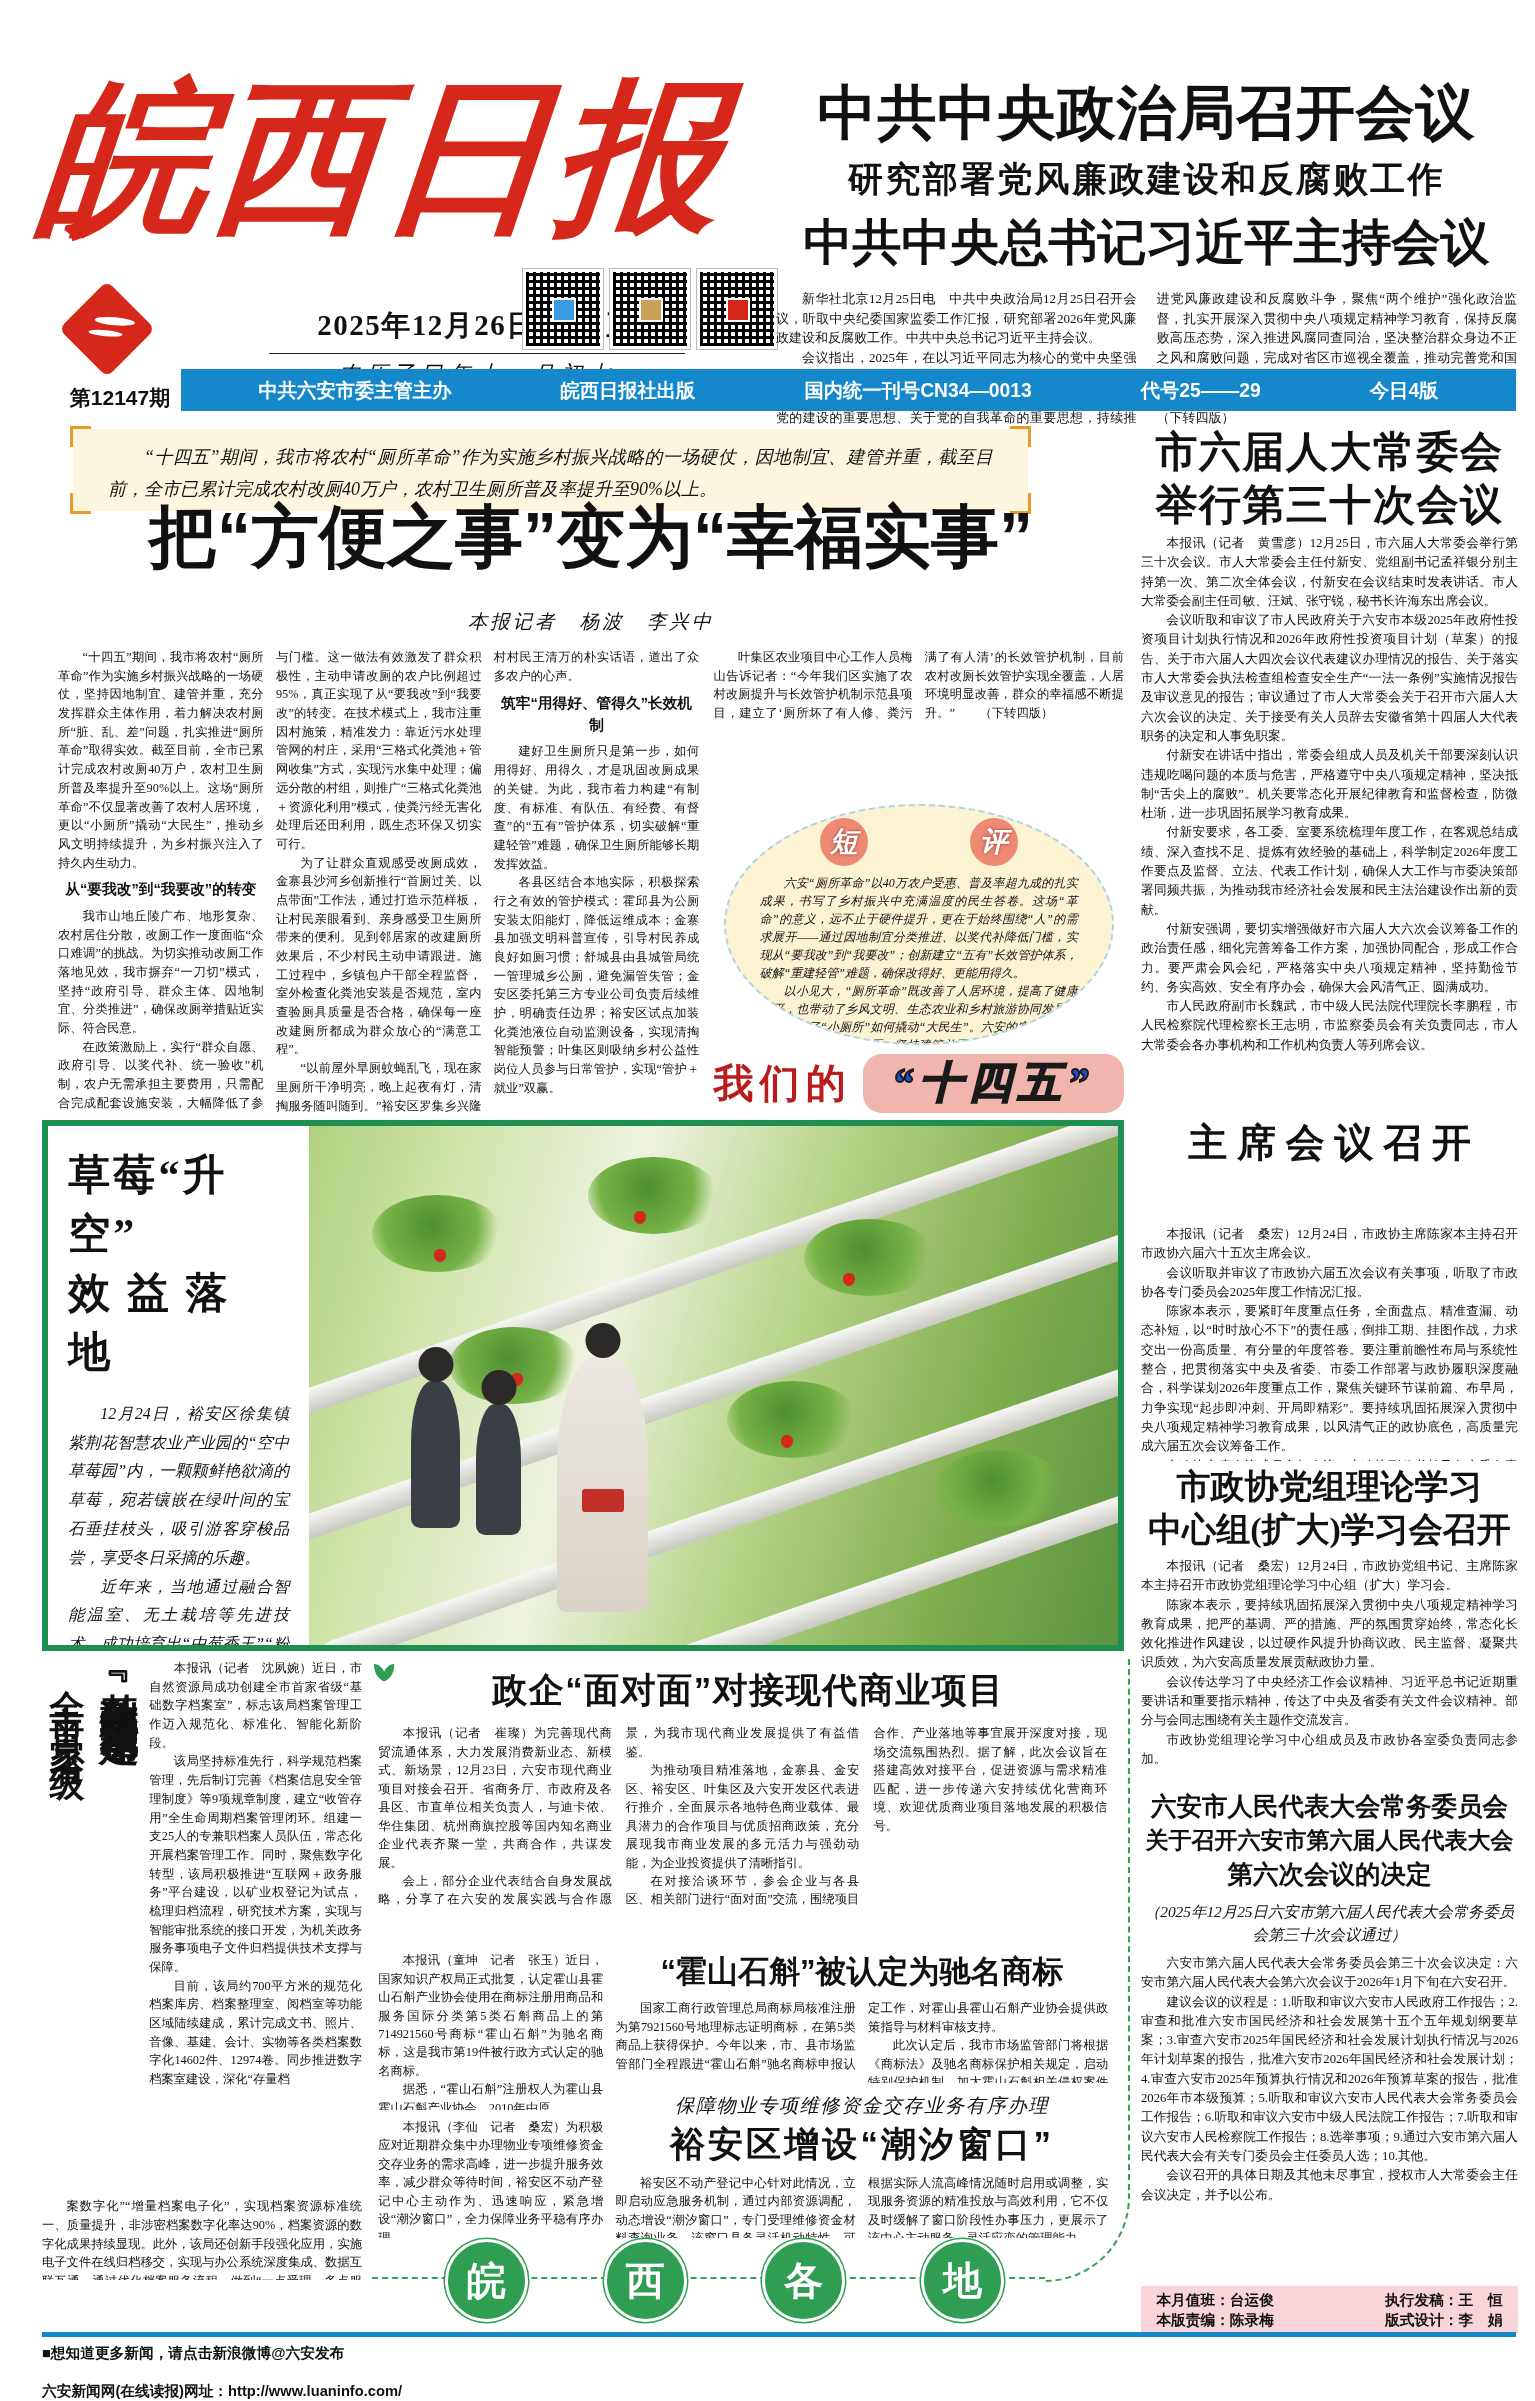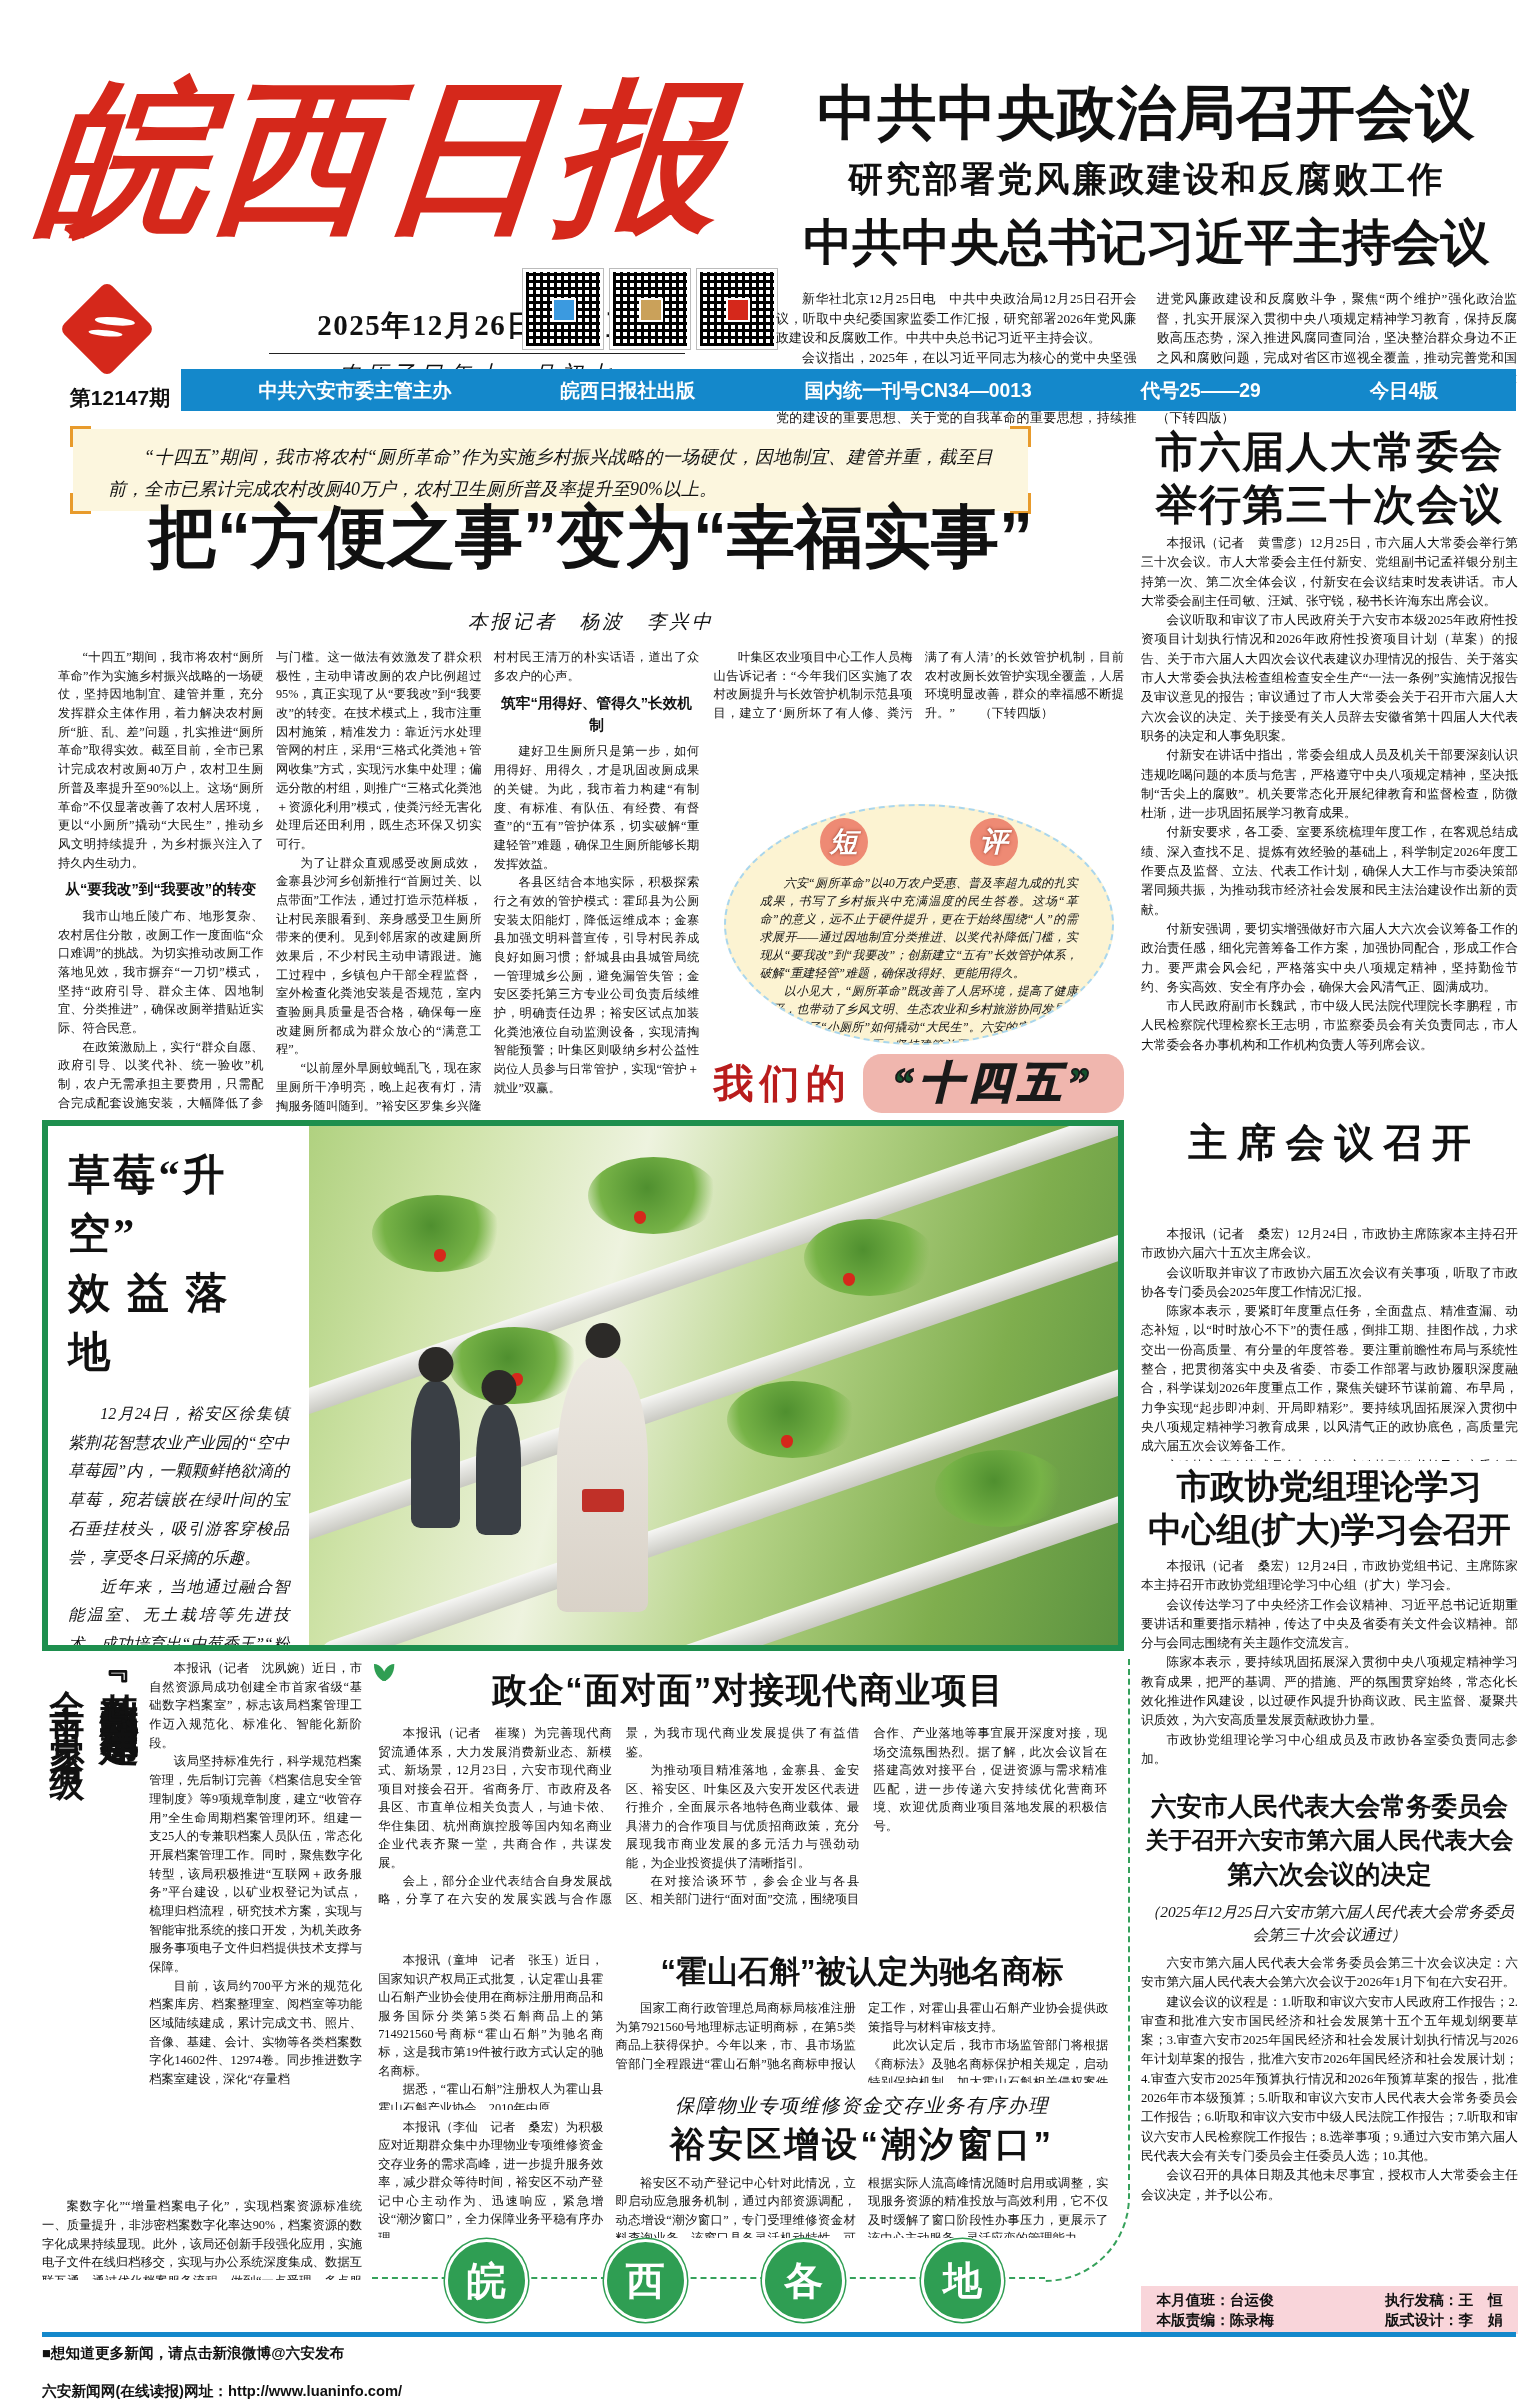--- a/index.html
+++ b/index.html
@@ -63,21 +63,21 @@
   .ma-cols2{columns:2;column-gap:12.3px;font-size:12.3px;line-height:1.52;height:154px;overflow:hidden;}
   .bubble{width:390px;height:241px;margin:1.5px auto 6.2px;position:relative;background:#fcf3d2;border:2.3px dashed #a9d6ec;
     border-radius:50%;padding:68px 34px 12.3px;box-sizing:border-box;font-size:12px;font-style:italic;line-height:1.5;overflow:hidden;}
   .bubble-badge{position:absolute;top:12.3px;width:48px;height:48px;border-radius:50%;background:#ee8a74;color:#fff;
     font-family:"Liberation Sans","DejaVu Sans",sans-serif;font-weight:900;font-size:28px;
     display:flex;align-items:center;justify-content:center;text-shadow:0 0 3.1px #8a3322;}
   .bubble-badge.b1{left:94px;} .bubble-badge.b2{right:94px;}
   .banner{height:59px;display:flex;align-items:center;gap:10.8px;margin-top:3.1px;}
   .banner-label{font-family:"Liberation Sans","DejaVu Sans",sans-serif;font-weight:900;font-size:40px;color:#b91c1c;letter-spacing:6.2px;}
   .banner-pill{flex:1;height:59px;background:#f0b6ae;border-radius:18.5px;display:flex;align-items:center;justify-content:center;}
-  .banner-pill span{font-weight:900;font-style:italic;font-size:43px;color:#14532d;-webkit-text-stroke:1.9px #1a1a1a;letter-spacing:6.2px;}
+  .banner-pill span{font-weight:900;font-style:italic;font-size:43px;color:#1d4ed8;-webkit-text-stroke:1.9px #1a1a1a;letter-spacing:6.2px;}
 
   
   .photo-sec{left:42px;top:1120px;width:1082px;height:531px;background:#1e8f4e;padding:6.2px;box-sizing:border-box;}
   .photo{width:100%;height:100%;position:relative;overflow:hidden;
     background:linear-gradient(105deg,#86b452 0%,#a7cc74 18%,#cfe3a8 34%,#eef3df 50%,#b7d489 66%,#7fae4e 84%,#5c9340 100%);}
   .trough{position:absolute;width:1003px;height:25px;background:linear-gradient(#f6f6f4,#c9c9c2);border-radius:12.3px;transform:rotate(-19deg);}
   .t1{left:185px;top:116px;} .t2{left:216px;top:231px;} .t3{left:247px;top:355px;} .t4{left:278px;top:471px;}
   .bush{position:absolute;width:131px;height:77px;border-radius:50%;
     background:radial-gradient(circle at 45% 40%,#4f8f2f 0%,#77b347 55%,rgba(119,179,71,0) 78%);}
   .berry{position:absolute;width:11.6px;height:13px;background:#d5281b;border-radius:50% 50% 60% 60%;}
@@ -289,22 +289,22 @@
       <p>陈家本表示，要紧盯年度重点任务，全面盘点、精准查漏、动态补短，以“时时放心不下”的责任感，倒排工期、挂图作战，力求交出一份高质量、有分量的年度答卷。要注重前瞻性布局与系统性整合，把贯彻落实中央及省委、市委工作部署与政协履职深度融合，科学谋划2026年度重点工作，聚焦关键环节谋前篇、布早局，力争实现“起步即冲刺、开局即精彩”。要持续巩固拓展深入贯彻中央八项规定精神学习教育成果，以风清气正的政协底色，高质量完成六届五次会议筹备工作。</p>
       <p>市政协主席会议成员参加会议，市政协副秘书长及各室委负责同志列席。</p>
     </div>
 
   <div class="abs rc-h a3-h">
       <div>市政协党组理论学习</div>
       <div>中心组(扩大)学习会召开</div>
     </div>
   <div class="abs a3-body">
       <p>本报讯（记者　桑宏）12月24日，市政协党组书记、主席陈家本主持召开市政协党组理论学习中心组（扩大）学习会。</p>
+      <p>陈家本表示，要持续巩固拓展深入贯彻中央八项规定精神学习教育成果，把严的基调、严的措施、严的氛围贯穿始终，常态化长效化推进作风建设，以过硬作风提升协商议政、民主监督、凝聚共识质效，为六安高质量发展贡献政协力量。</p>
       <p>会议传达学习了中央经济工作会议精神、习近平总书记近期重要讲话和重要指示精神，传达了中央及省委有关文件会议精神。部分与会同志围绕有关主题作交流发言。</p>
-      <p>陈家本表示，要持续巩固拓展深入贯彻中央八项规定精神学习教育成果，把严的基调、严的措施、严的氛围贯穿始终，常态化长效化推进作风建设，以过硬作风提升协商议政、民主监督、凝聚共识质效，为六安高质量发展贡献政协力量。</p>
       <p>市政协党组理论学习中心组成员及市政协各室委负责同志参加。</p>
     </div>
 
   <div class="abs rc-h dec-h">
       <div>六安市人民代表大会常务委员会</div>
       <div>关于召开六安市第六届人民代表大会</div>
       <div>第六次会议的决定</div>
     </div>
   <div class="abs dec-date">（2025年12月25日六安市第六届人民代表大会常务委员会第三十次会议通过）</div>
   <div class="abs dec-body">

